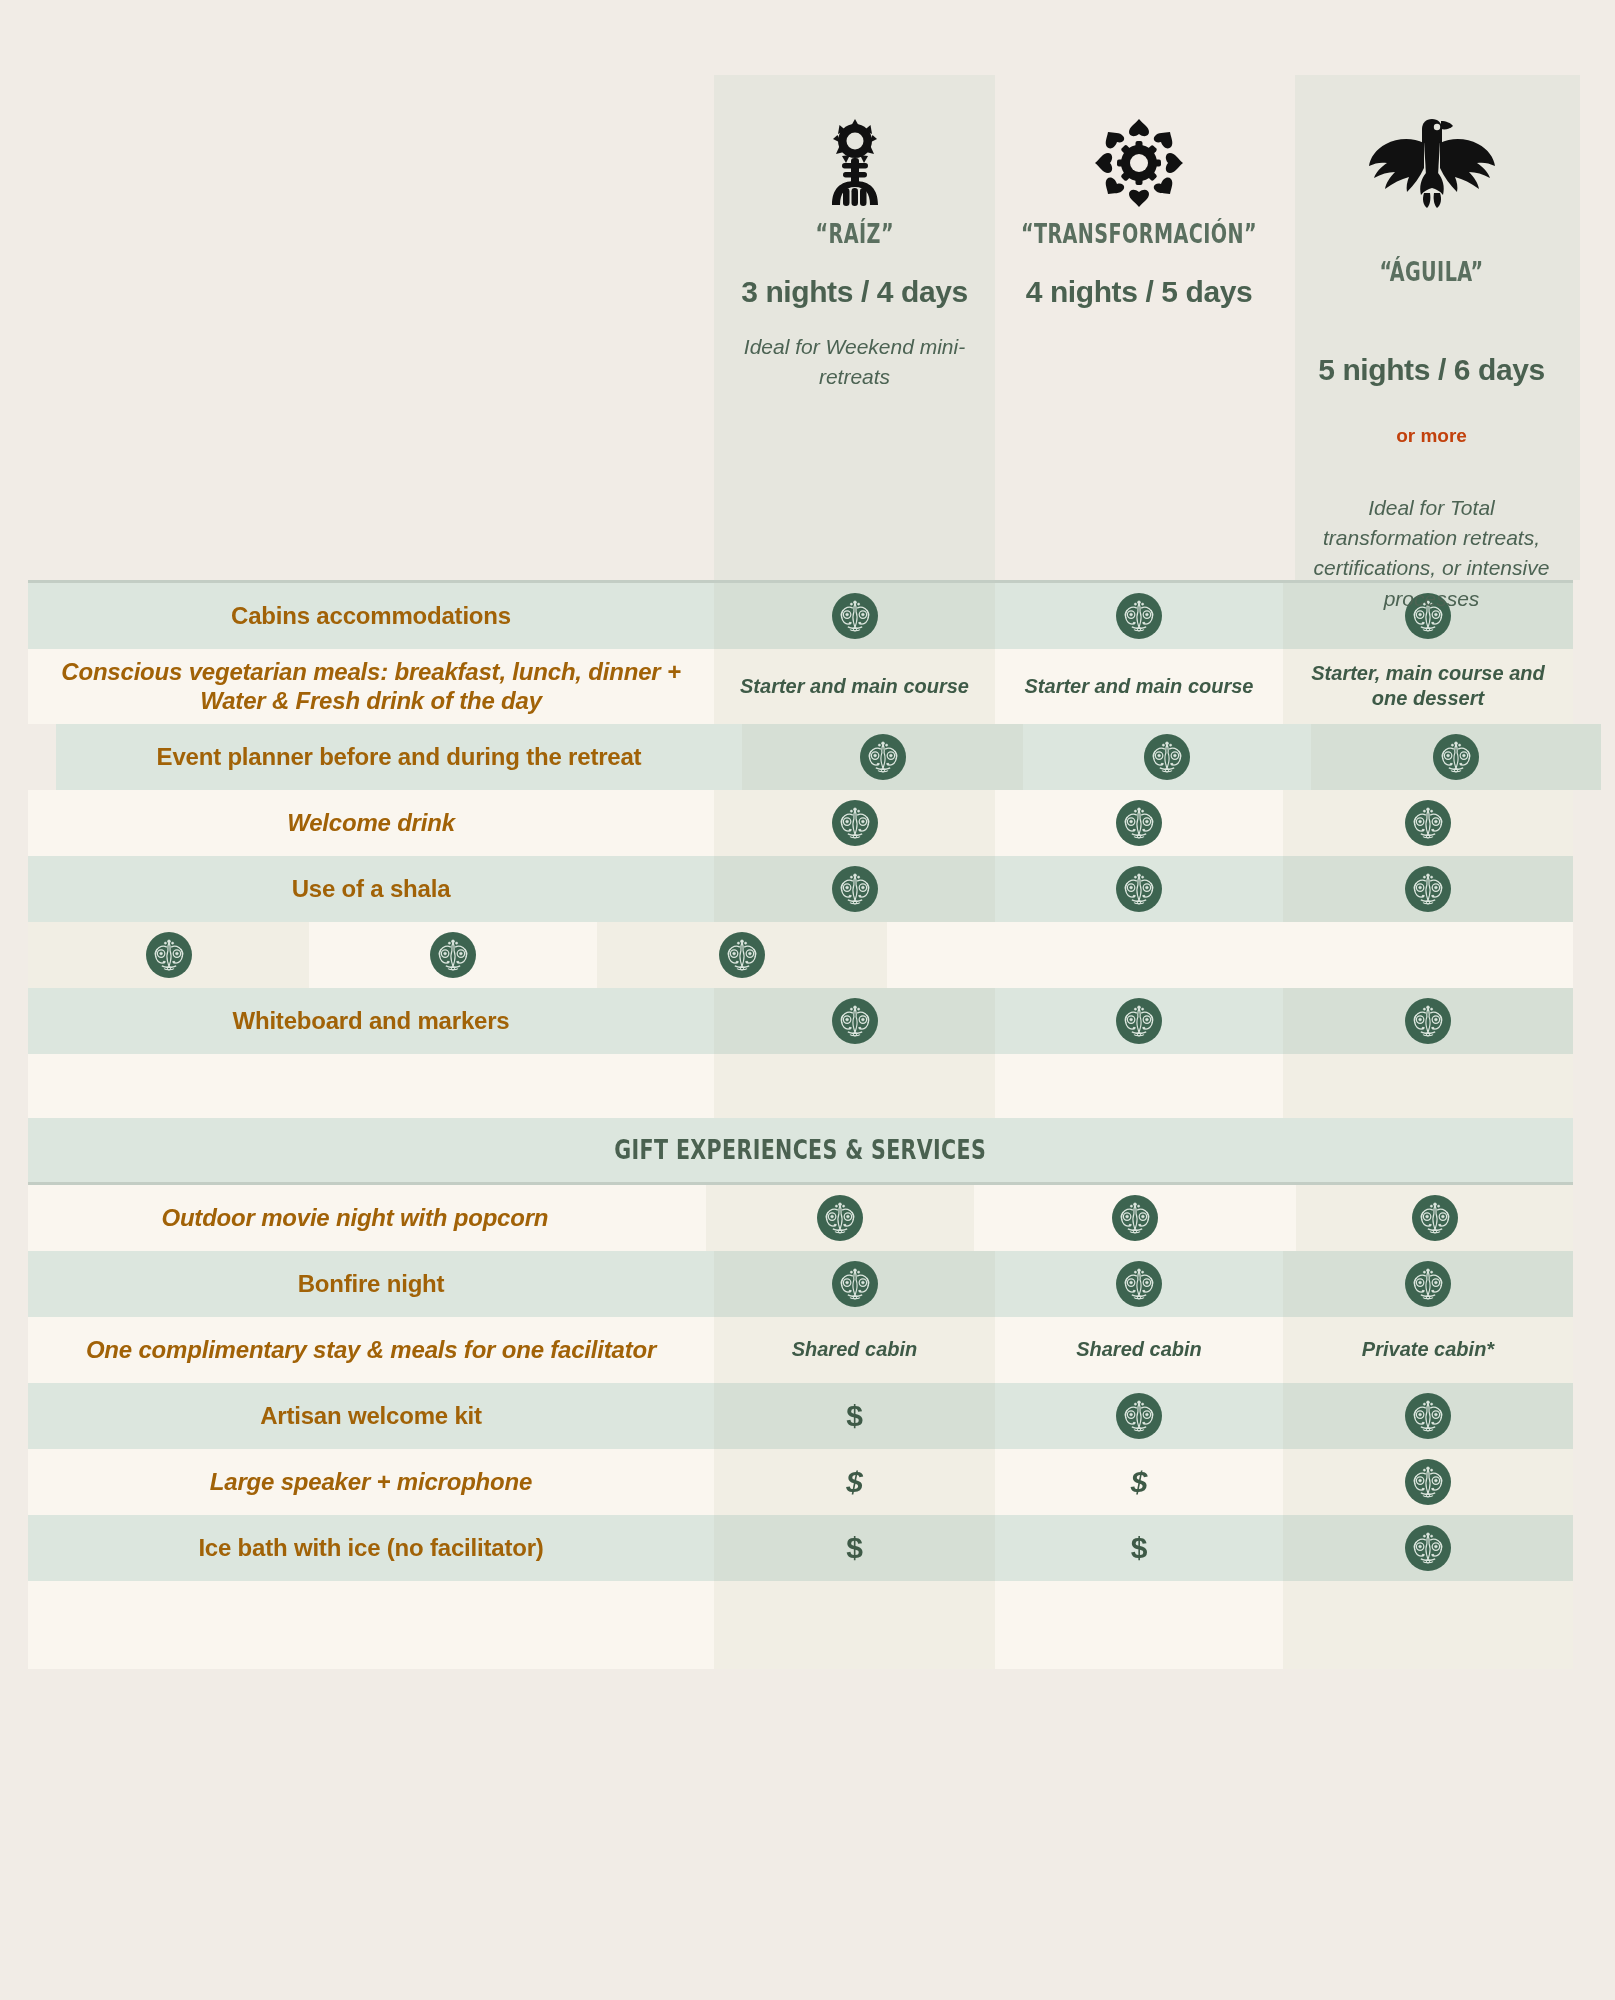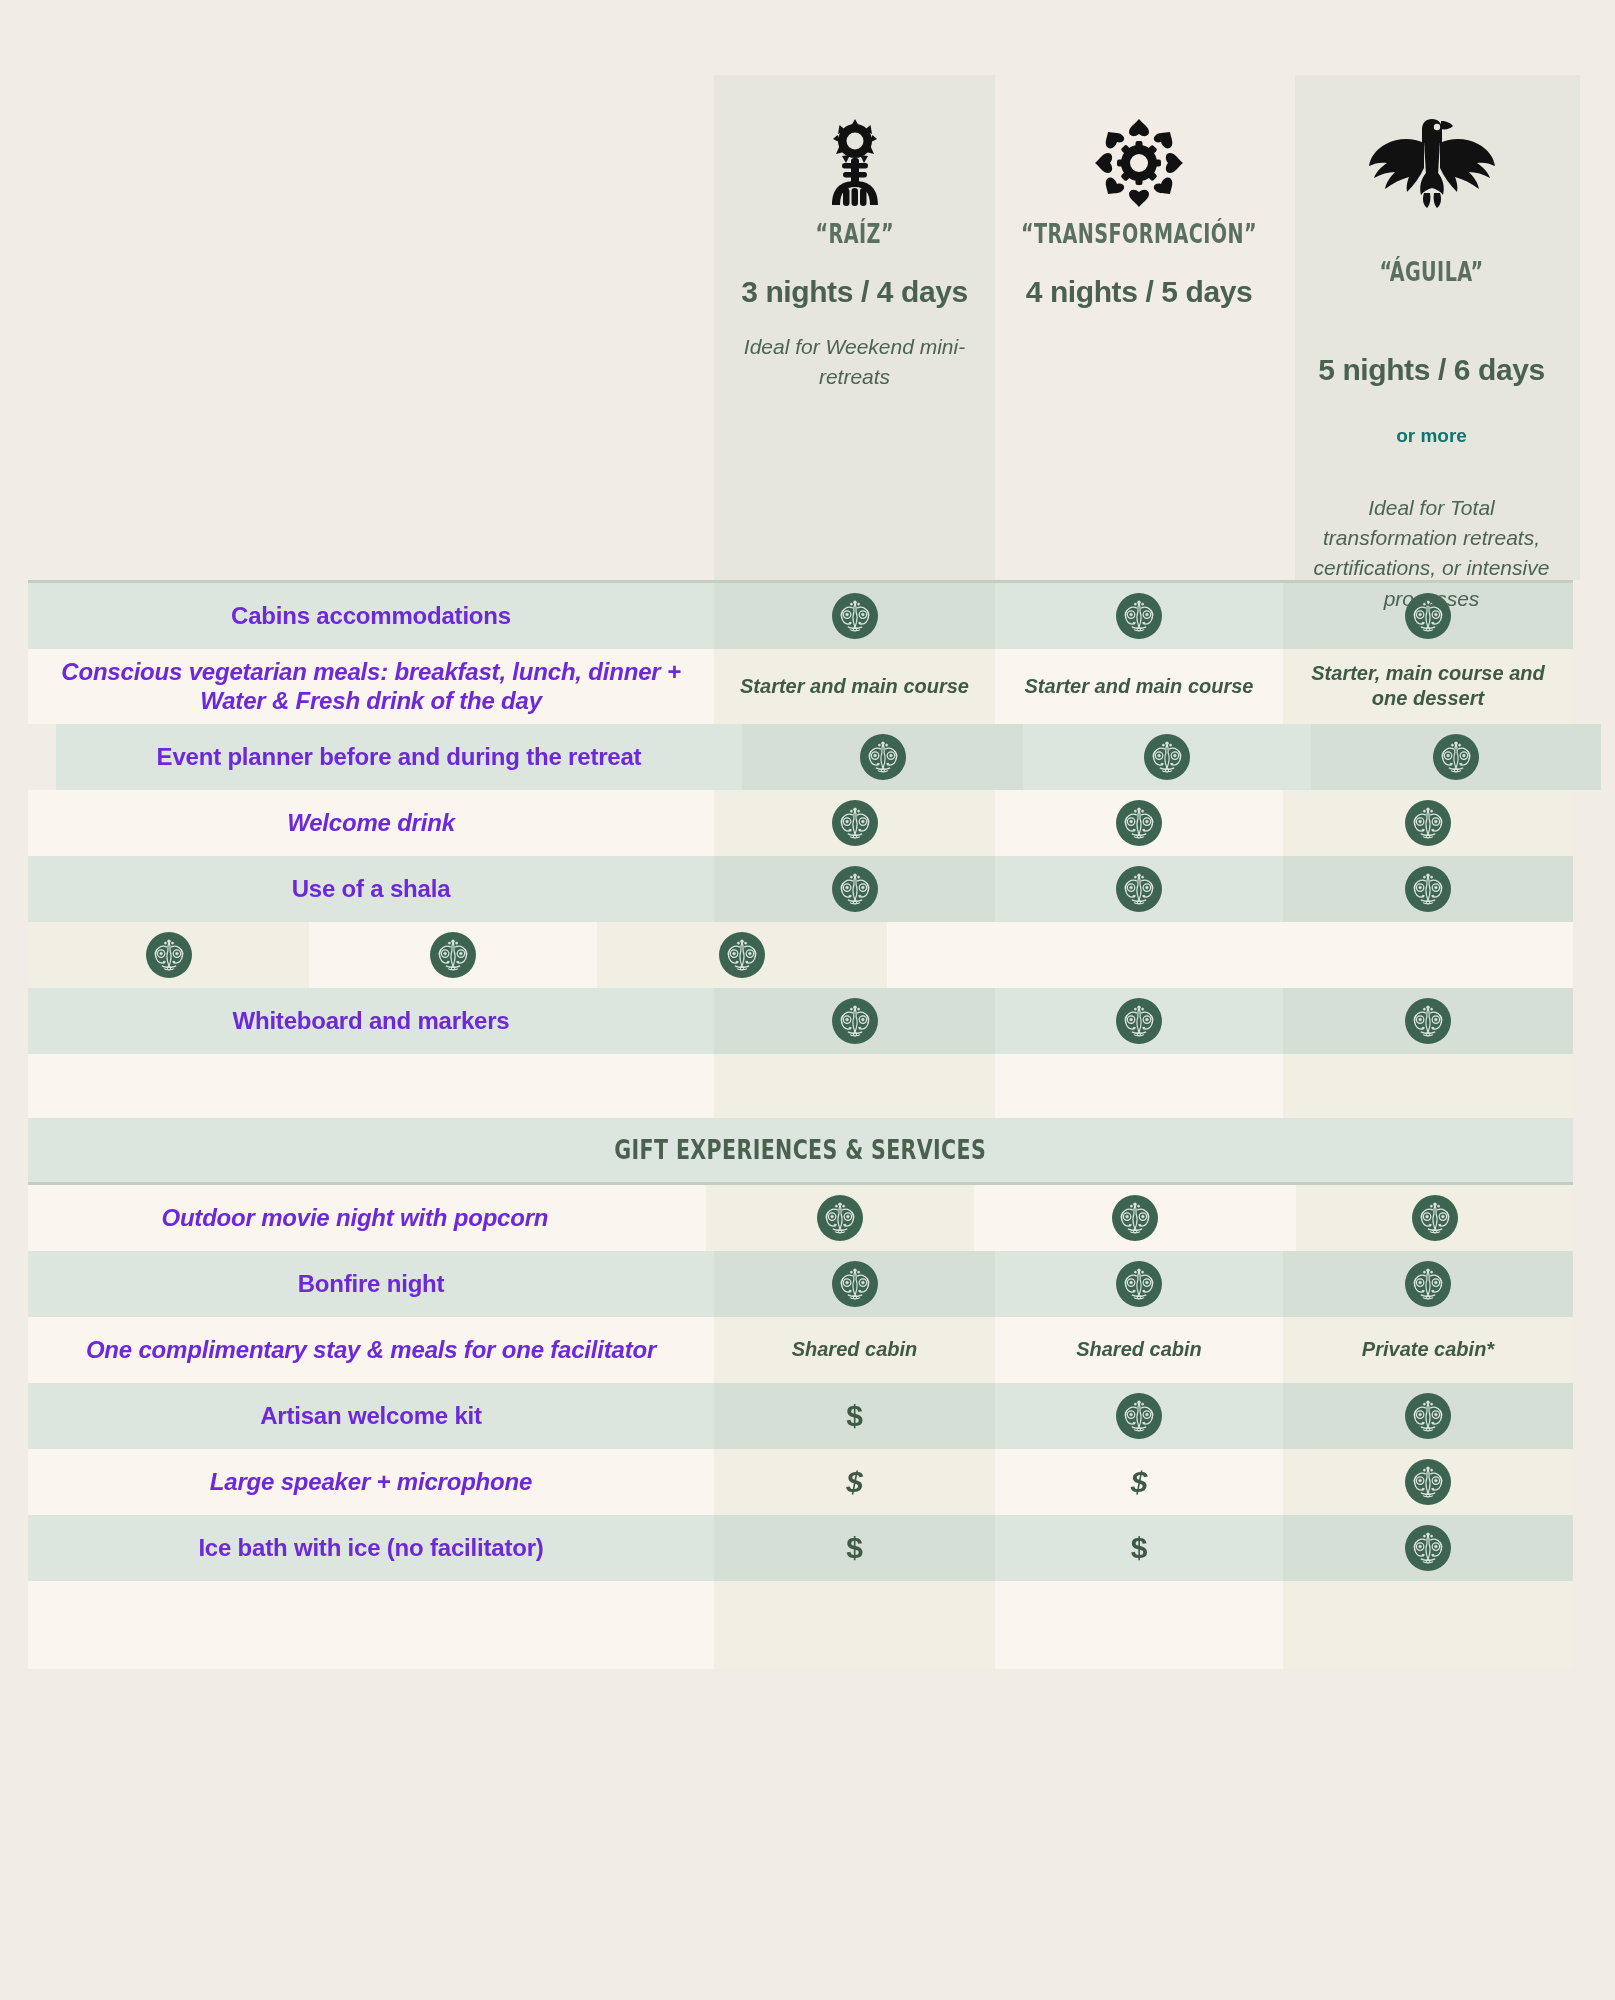--- a/index.html
+++ b/index.html
@@ -76,21 +76,21 @@
     font-size: 30px;
     font-weight: 700;
     color: #4A6150;
     text-align: center;
     line-height: 1.15;
     letter-spacing: -0.4px;
   }
   .pkg-duration-sub {
     font-size: 19px;
     font-weight: 700;
-    color: #0f766e;
+    color: #c2410c;
     text-align: left;
     line-height: 1;
     margin-top: -2px;
   }
 
   .pkg-ideal {
     font-size: 21px;
     font-style: italic;
     color: #4C6353;
     text-align: center;
@@ -141,21 +141,21 @@
     width: 686px;
     padding: 8px 24px;
   }
   .cell.col1 { width: 281px; }
   .cell.col2 { width: 288px; }
   .cell.col3 { width: 290px; }
 
   .label-text {
     font-size: 24px;
     font-weight: 700;
-    color: #6d28d9;
+    color: #a16207;
     line-height: 1.22;
     letter-spacing: -0.2px;
   }
 
   .value-text {
     font-size: 20px;
     font-weight: 700;
     color: #3E5A47;
     line-height: 1.25;
   }

